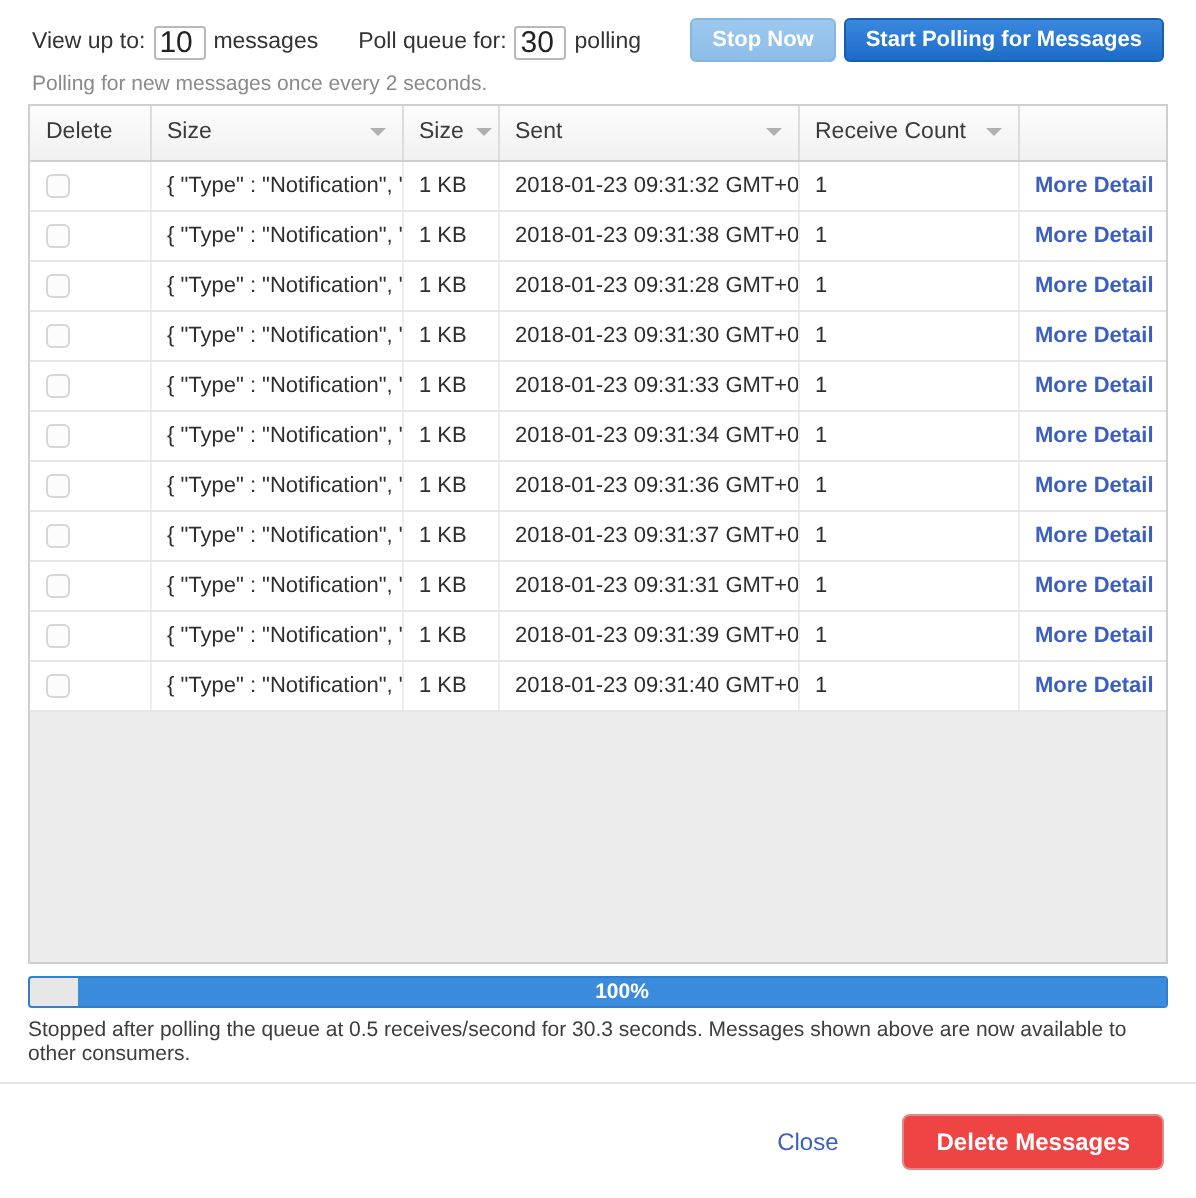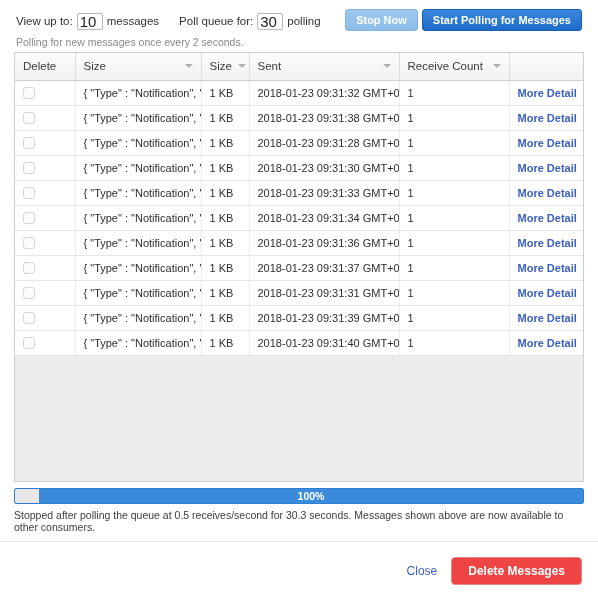--- a/index.html
+++ b/index.html
@@ -225,21 +225,21 @@
   }
 
   
   .footer {
     flex: 0 0 auto;
     height: 58px;
     display: flex;
     align-items: center;
     justify-content: flex-end;
     padding: 0 16px;
-    gap: 14px;
+    gap: 32px;
     border-top: 1px solid #e4e4e4;
     margin-top: 8px;
   }
   .link-btn {
     color: #3b5fc0;
     font-size: 12px;
     cursor: pointer;
     text-decoration: none;
   }
   .btn-danger {

